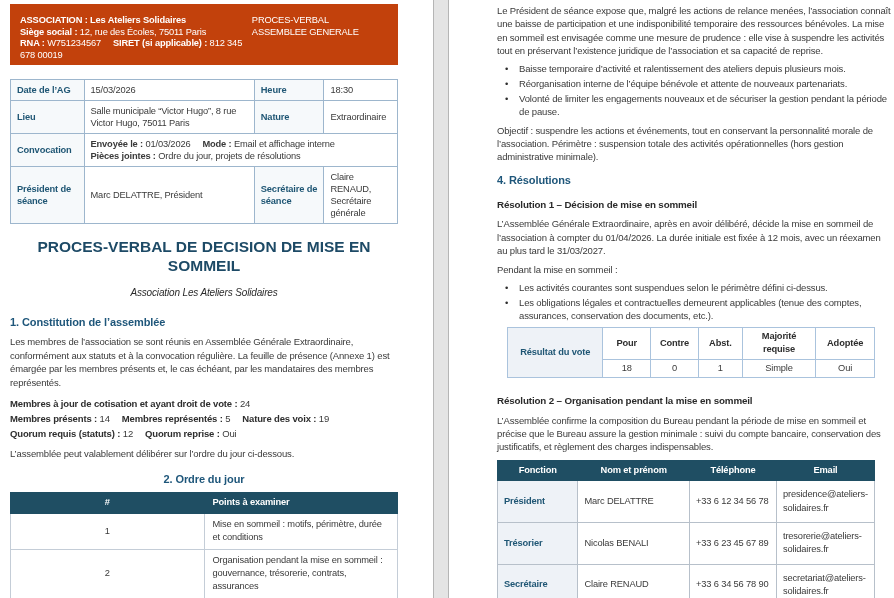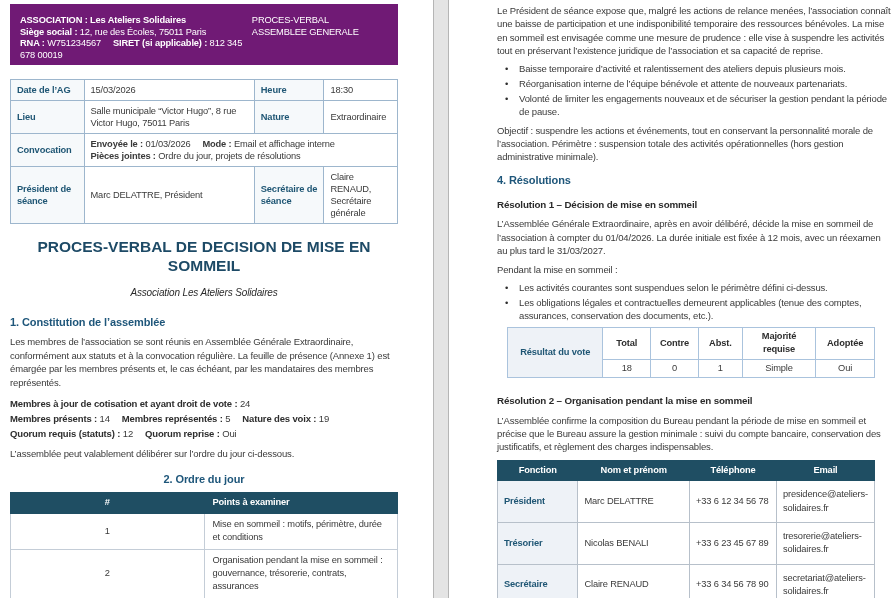--- a/index.html
+++ b/index.html
@@ -17,21 +17,21 @@
   .gutter {
     position:absolute; left:433px; top:0; width:16px; height:598px;
     background:#e4e4e4; border-left:1px solid #b5b5b5; border-right:1px solid #b5b5b5;
   }
   .page-right { left:449px; width:445px; }
   .pl-inner { margin:4px 35px 0 10px; width:388px; }
   .pr-inner { margin:4px 0 0 48px; width:395px; }
 
   
   .banner {
-    background:#701a75; color:#fff;
+    background:#c2410c; color:#fff;
     display:flex; justify-content:space-between;
     padding:11px 10px 4px 10px;
     font-size:9.3px; line-height:11.5px;
   }
   .banner b { font-weight:bold; }
   .banner-left { width:62%; }
   .banner-right { width:37%; text-align:left; font-weight:normal; }
 
   
   table { border-collapse:collapse; }
@@ -202,21 +202,21 @@
 
     <div class="ul">
       <div class="li">Les activités courantes sont suspendues selon le périmètre défini ci-dessus.</div>
       <div class="li">Les obligations légales et contractuelles demeurent applicables (tenue des comptes, assurances, conservation des documents, etc.).</div>
     </div>
 
     <table class="vote-table">
       <tbody>
           <tr>
         <td class="vote-label" rowspan="2">Résultat du vote</td>
-        <td class="vh vw1">Total</td>
+        <td class="vh vw1">Pour</td>
         <td class="vh vw2">Contre</td>
         <td class="vh vw3">Abst.</td>
         <td class="vh vw4">Majorité requise</td>
         <td class="vh vw5">Adoptée</td>
       </tr>
       <tr>
         <td>18</td>
         <td>0</td>
         <td>1</td>
         <td>Simple</td>

